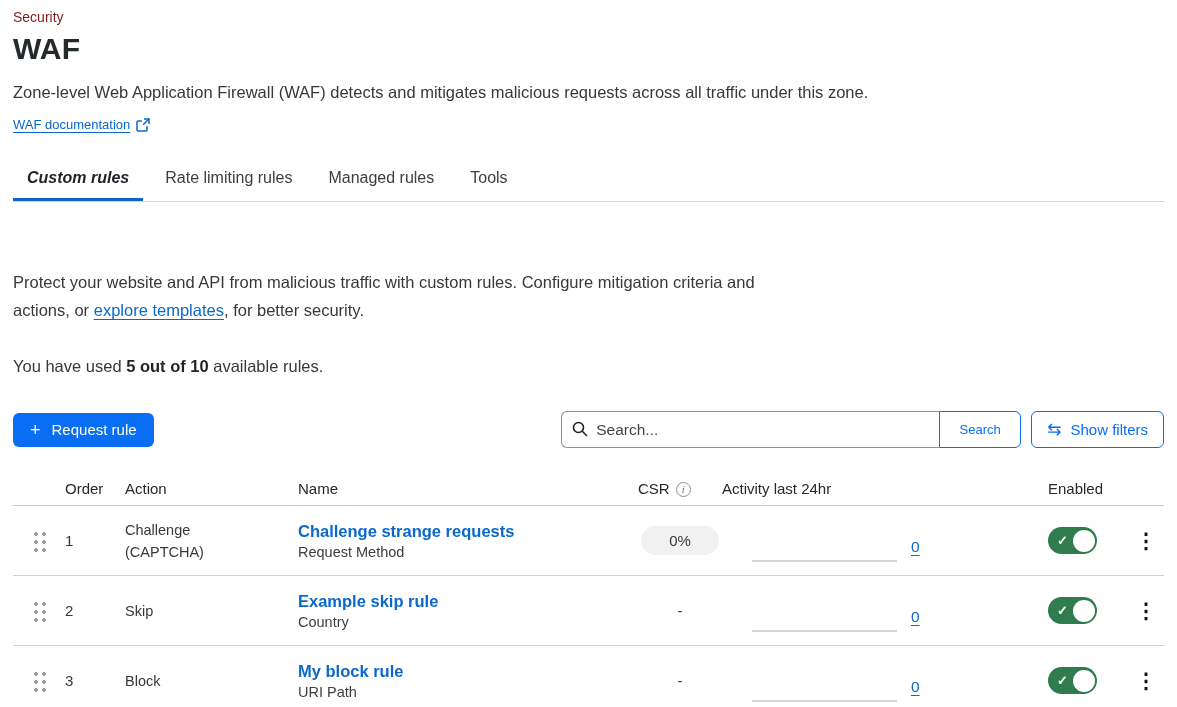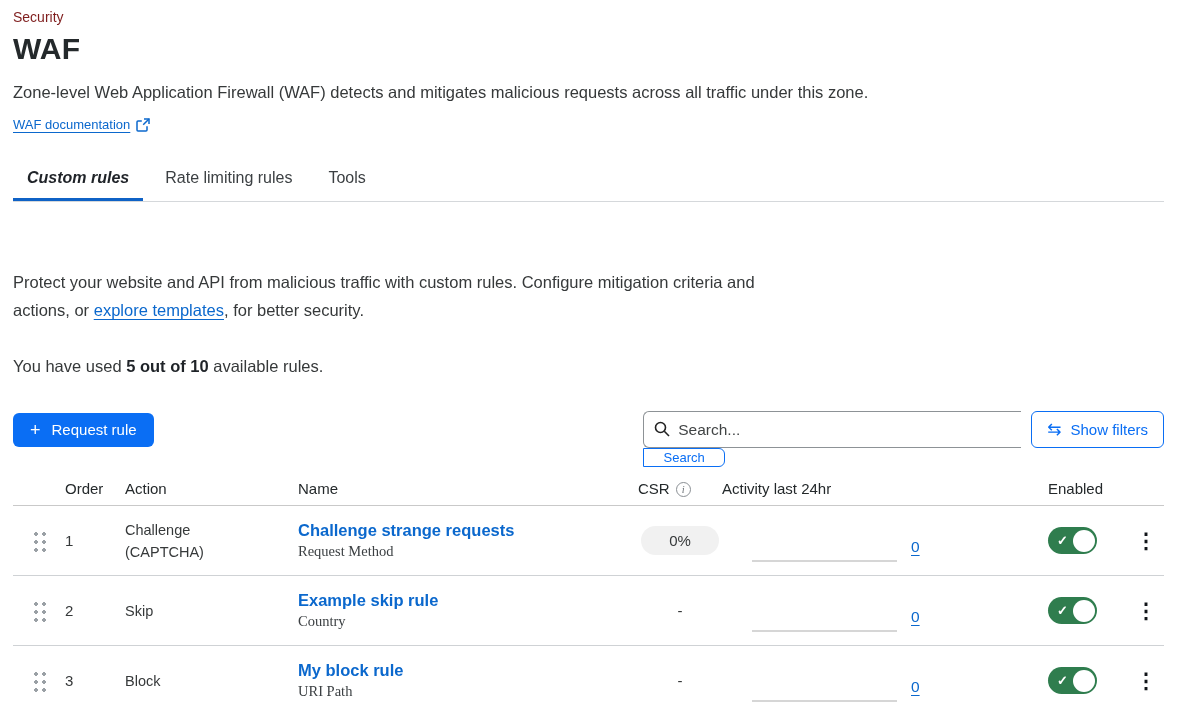--- a/index.html
+++ b/index.html
@@ -34,21 +34,21 @@
 
   
   .toolbar { margin-top:35px; display:flex; justify-content:space-between; align-items:center; }
   .create-btn {
     display:flex; align-items:center; gap:11px;
     background:#0a6ef4; color:#fff; border:none; border-radius:6px;
     height:34px; padding:0 17px; font-size:15px; font-family:inherit; cursor:pointer;
   }
   .create-btn .plus { font-size:18px; font-weight:400; line-height:1; }
   .toolbar-right { display:flex; gap:10px; align-items:center; }
-  .search-group { display:flex; height:37px;flex-direction:column; }
+  .search-group { display:flex; height:37px; }
   .search-box { position:relative; }
   .search-box svg { position:absolute; left:11px; top:10px; }
   .search-input {
     width:378px; height:37px; border:1px solid #8d9296; border-right:none;
     border-radius:6px 0 0 6px; padding:0 10px 0 34px; font-size:15.5px;
     font-family:inherit; color:#36393a; outline:none;
   }
   .search-input::placeholder { color:#36393a; opacity:.95; }
   .search-btn {
     width:82px; height:37px; border:1px solid #0a6ef4; background:#fff; color:#0a6ef4;
@@ -81,21 +81,21 @@
   .drag-dots {
     width:15px; height:23px; cursor:grab;
     background-image:radial-gradient(circle, #9aa0a5 1.7px, rgba(0,0,0,0) 1.9px);
     background-size:8px 8px; background-position:1px 1px; background-repeat:repeat;
   }
   .cell-order { font-size:15px; color:#36393a; }
   .cell-action { font-size:14.5px; color:#36393a; max-width:102px; line-height:22px; }
   .cell-name .rule-link {
     font-size:16.5px; font-weight:700; color:#0b68cd; text-decoration:none; cursor:pointer; display:inline-block;
   }
-  .cell-name .rule-field { margin-top:3px; font-size:14.5px; color:#3c4043;font-family:Liberation Serif, serif; }
+  .cell-name .rule-field { margin-top:3px; font-size:14.5px; color:#3c4043; }
   .cell-csr { display:flex; justify-content:center; font-size:15px; }
   .csr-badge { background:#f1f1f1; border-radius:999px; padding:6px 0; width:78px; text-align:center; font-size:15px; color:#36393a; }
   .cell-activity { position:relative; height:69px; }
   .sparkline { position:absolute; left:30px; bottom:13px; width:145px; height:0; border-bottom:2.5px solid #d6d6d6; }
   .activity-count { position:absolute; left:189px; bottom:19px; font-size:15.5px; color:#0b68cd; text-decoration:underline; text-underline-offset:3px; cursor:pointer; }
   .toggle { position:relative; width:49px; height:27px; border-radius:15px; background:#2f7d4e; cursor:pointer; }
   .toggle .check { position:absolute; left:9px; top:50%; transform:translateY(-52%); color:#fff; font-size:13px; font-weight:700; }
   .toggle .knob { position:absolute; top:2.5px; right:2.5px; width:22px; height:22px; border-radius:50%; background:#fff; }
   .cell-menu { display:flex; justify-content:center; }
   .kebab { font-size:21px; font-weight:700; color:#101418; line-height:1; cursor:pointer; padding:2px 6px; letter-spacing:0; }
@@ -116,20 +116,21 @@
         <path d="M11 8.2V12a1 1 0 0 1-1 1H2a1 1 0 0 1-1-1V4a1 1 0 0 1 1-1h3.8" stroke="#0b68cd" stroke-width="1.5"></path>
         <path d="M8 1h5v5" stroke="#0b68cd" stroke-width="1.5"></path>
         <path d="M13 1 7.2 6.8" stroke="#0b68cd" stroke-width="1.5"></path>
       </svg>
     </span>
   </div>
 
   <div class="tabbar">
     <div class="tab active">Custom rules</div>
     <div class="tab">Rate limiting rules</div>
+    <div class="tab">Managed rules</div>
     <div class="tab">Tools</div>
   </div>
 
   <p class="intro"><span>Protect your website and API from malicious traffic with custom rules. Configure mitigation criteria and actions, or </span><a class="text-link">explore templates</a><span>, for better security.</span></p>
 
   <p class="usage"><span>You have used </span><b>5 out of 10</b><span> available rules.</span></p>
 
   <div class="toolbar">
     <button class="create-btn">
       <span class="plus">+</span>

